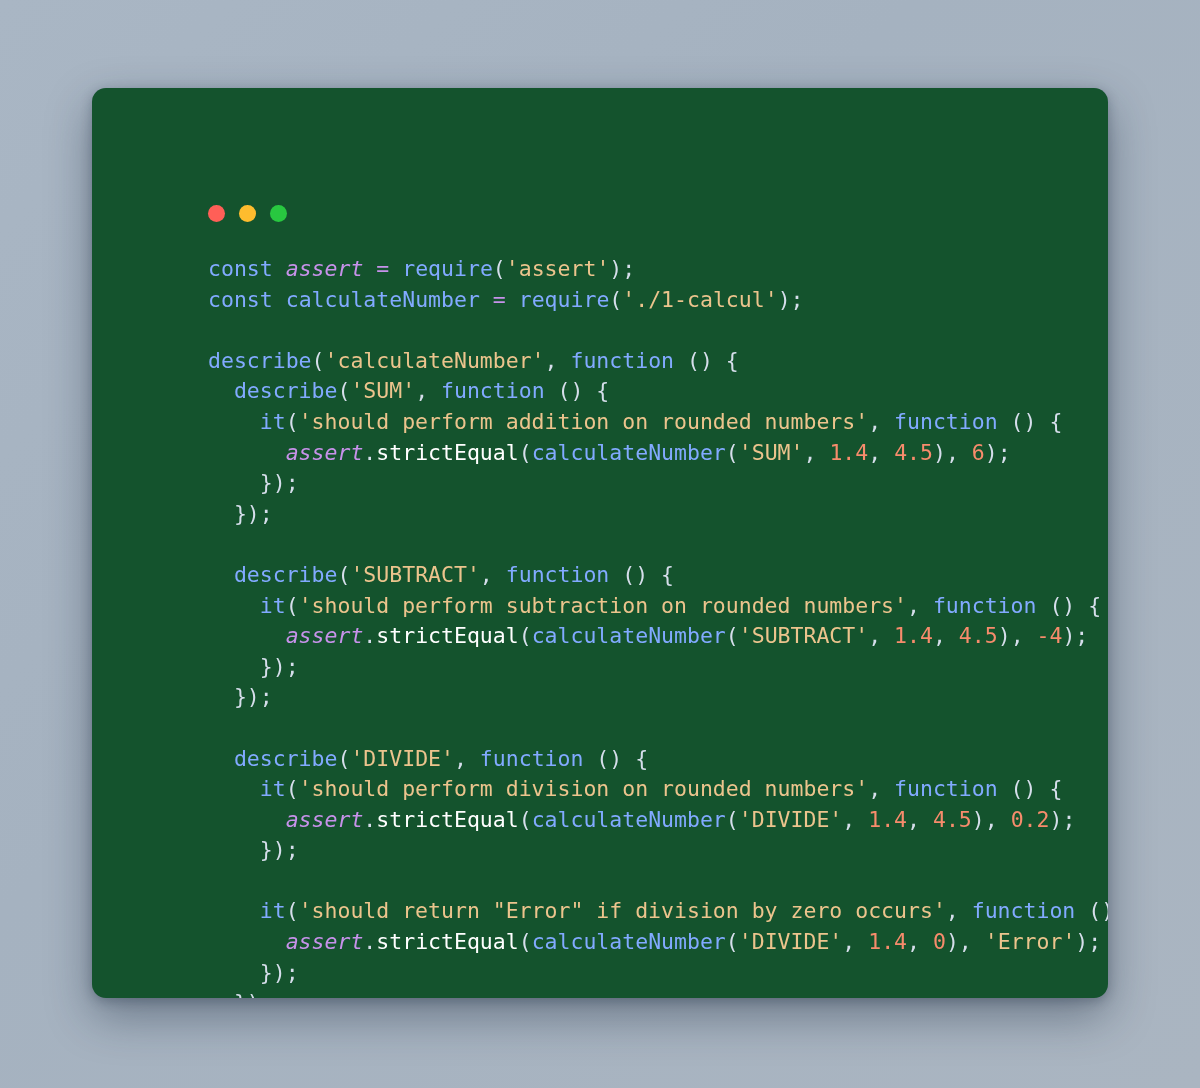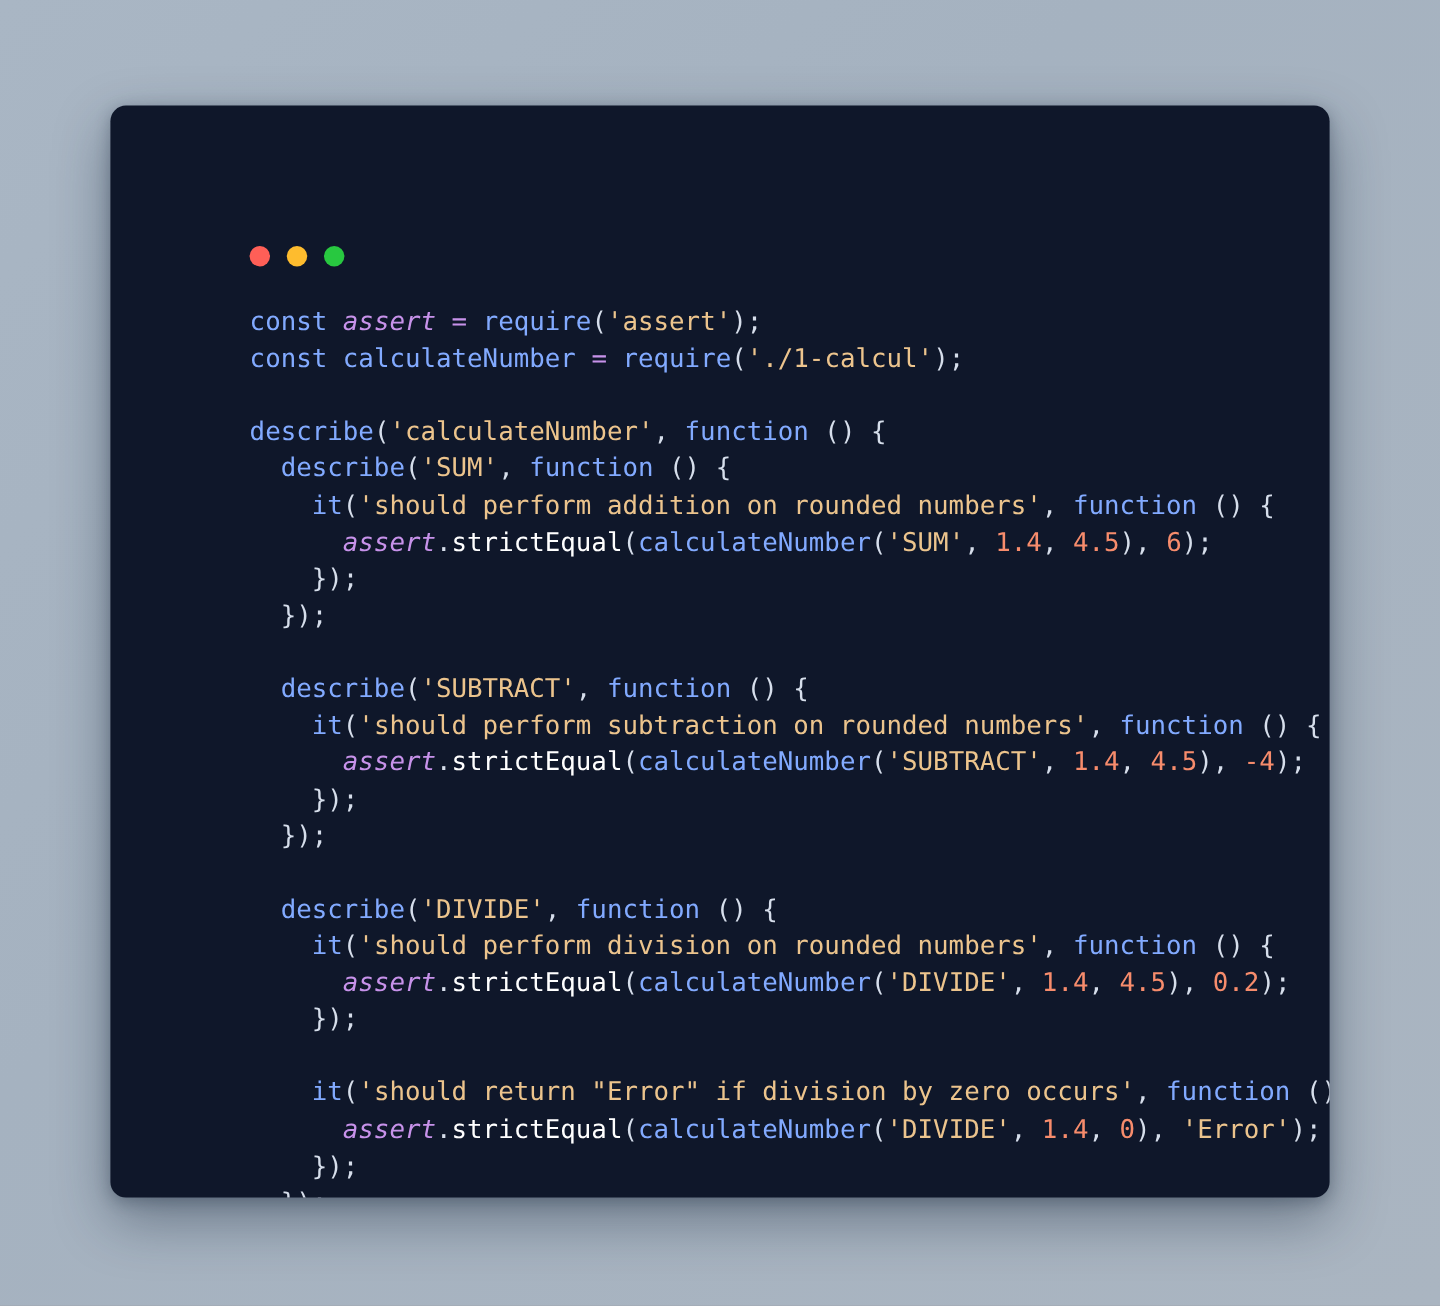--- a/index.html
+++ b/index.html
@@ -81,21 +81,21 @@
   .t-num      { color: #f78c6c; }              
   .t-punc     { color: #d6deeb; }              
   .t-method   { color: #ffffff; margin-top: 11px; }              
   .t-plain    { color: #d6deeb; }
 </style>
 </head>
 <body>
 
 <div id="stage">
 
-  <div id="code-window" style="background: #0f172a;">
+  <div id="code-window" style="background: #14532d; border-radius: 14px;">
 
     <div id="titlebar">
       <span class="dot" id="dot-close" style="background: rgb(255, 95, 87);"></span>
       <span class="dot" id="dot-minimize" style="background: rgb(254, 188, 46);"></span>
       <span class="dot" id="dot-maximize" style="background: rgb(40, 200, 64);"></span>
     </div>
 
     <div id="code-area"><div class="line"><span class="t-const" style="color: rgb(130, 170, 255);">const</span><span class="t-plain" style="color: rgb(214, 222, 235);"> </span><span class="t-var" style="color: rgb(199, 146, 234);">assert</span><span class="t-plain" style="color: rgb(214, 222, 235);"> </span><span class="t-op" style="color: rgb(199, 146, 234);">=</span><span class="t-plain" style="color: rgb(214, 222, 235);"> </span><span class="t-fn" style="color: rgb(130, 170, 255);">require</span><span class="t-punc" style="color: rgb(214, 222, 235);">(</span><span class="t-str" style="color: rgb(236, 196, 141);">'assert'</span><span class="t-punc" style="color: rgb(214, 222, 235);">)</span><span class="t-punc" style="color: rgb(214, 222, 235);">;</span></div><div class="line"><span class="t-const" style="color: rgb(130, 170, 255);">const</span><span class="t-plain" style="color: rgb(214, 222, 235);"> </span><span class="t-ident" style="color: rgb(130, 170, 255);">calculateNumber</span><span class="t-plain" style="color: rgb(214, 222, 235);"> </span><span class="t-op" style="color: rgb(199, 146, 234);">=</span><span class="t-plain" style="color: rgb(214, 222, 235);"> </span><span class="t-fn" style="color: rgb(130, 170, 255);">require</span><span class="t-punc" style="color: rgb(214, 222, 235);">(</span><span class="t-str" style="color: rgb(236, 196, 141);">'./1-calcul'</span><span class="t-punc" style="color: rgb(214, 222, 235);">)</span><span class="t-punc" style="color: rgb(214, 222, 235);">;</span></div><div class="line blank">&nbsp;</div><div class="line"><span class="t-fn" style="color: rgb(130, 170, 255);">describe</span><span class="t-punc" style="color: rgb(214, 222, 235);">(</span><span class="t-str" style="color: rgb(236, 196, 141);">'calculateNumber'</span><span class="t-punc" style="color: rgb(214, 222, 235);">, </span><span class="t-fn" style="color: rgb(130, 170, 255);">function</span><span class="t-punc" style="color: rgb(214, 222, 235);"> () {</span></div><div class="line"><span class="t-plain" style="color: rgb(214, 222, 235);">  </span><span class="t-fn" style="color: rgb(130, 170, 255);">describe</span><span class="t-punc" style="color: rgb(214, 222, 235);">(</span><span class="t-str" style="color: rgb(236, 196, 141);">'SUM'</span><span class="t-punc" style="color: rgb(214, 222, 235);">, </span><span class="t-fn" style="color: rgb(130, 170, 255);">function</span><span class="t-punc" style="color: rgb(214, 222, 235);"> () {</span></div><div class="line"><span class="t-plain" style="color: rgb(214, 222, 235);">    </span><span class="t-fn" style="color: rgb(130, 170, 255);">it</span><span class="t-punc" style="color: rgb(214, 222, 235);">(</span><span class="t-str" style="color: rgb(236, 196, 141);">'should perform addition on rounded numbers'</span><span class="t-punc" style="color: rgb(214, 222, 235);">, </span><span class="t-fn" style="color: rgb(130, 170, 255);">function</span><span class="t-punc" style="color: rgb(214, 222, 235);"> () {</span></div><div class="line"><span class="t-plain" style="color: rgb(214, 222, 235);">      </span><span class="t-var" style="color: rgb(199, 146, 234);">assert</span><span class="t-punc" style="color: rgb(214, 222, 235);">.</span><span class="t-method" style="color: rgb(255, 255, 255);">strictEqual</span><span class="t-punc" style="color: rgb(214, 222, 235);">(</span><span class="t-ident" style="color: rgb(130, 170, 255);">calculateNumber</span><span class="t-punc" style="color: rgb(214, 222, 235);">(</span><span class="t-str" style="color: rgb(236, 196, 141);">'SUM'</span><span class="t-punc" style="color: rgb(214, 222, 235);">, </span><span class="t-num" style="color: rgb(247, 140, 108);">1.4</span><span class="t-punc" style="color: rgb(214, 222, 235);">, </span><span class="t-num" style="color: rgb(247, 140, 108);">4.5</span><span class="t-punc" style="color: rgb(214, 222, 235);">), </span><span class="t-num" style="color: rgb(247, 140, 108);">6</span><span class="t-punc" style="color: rgb(214, 222, 235);">);</span></div><div class="line"><span class="t-plain" style="color: rgb(214, 222, 235);">    </span><span class="t-punc" style="color: rgb(214, 222, 235);">});</span></div><div class="line"><span class="t-plain" style="color: rgb(214, 222, 235);">  </span><span class="t-punc" style="color: rgb(214, 222, 235);">});</span></div><div class="line blank">&nbsp;</div><div class="line"><span class="t-plain" style="color: rgb(214, 222, 235);">  </span><span class="t-fn" style="color: rgb(130, 170, 255);">describe</span><span class="t-punc" style="color: rgb(214, 222, 235);">(</span><span class="t-str" style="color: rgb(236, 196, 141);">'SUBTRACT'</span><span class="t-punc" style="color: rgb(214, 222, 235);">, </span><span class="t-fn" style="color: rgb(130, 170, 255);">function</span><span class="t-punc" style="color: rgb(214, 222, 235);"> () {</span></div><div class="line"><span class="t-plain" style="color: rgb(214, 222, 235);">    </span><span class="t-fn" style="color: rgb(130, 170, 255);">it</span><span class="t-punc" style="color: rgb(214, 222, 235);">(</span><span class="t-str" style="color: rgb(236, 196, 141);">'should perform subtraction on rounded numbers'</span><span class="t-punc" style="color: rgb(214, 222, 235);">, </span><span class="t-fn" style="color: rgb(130, 170, 255);">function</span><span class="t-punc" style="color: rgb(214, 222, 235);"> () {</span></div><div class="line"><span class="t-plain" style="color: rgb(214, 222, 235);">      </span><span class="t-var" style="color: rgb(199, 146, 234);">assert</span><span class="t-punc" style="color: rgb(214, 222, 235);">.</span><span class="t-method" style="color: rgb(255, 255, 255);">strictEqual</span><span class="t-punc" style="color: rgb(214, 222, 235);">(</span><span class="t-ident" style="color: rgb(130, 170, 255);">calculateNumber</span><span class="t-punc" style="color: rgb(214, 222, 235);">(</span><span class="t-str" style="color: rgb(236, 196, 141);">'SUBTRACT'</span><span class="t-punc" style="color: rgb(214, 222, 235);">, </span><span class="t-num" style="color: rgb(247, 140, 108);">1.4</span><span class="t-punc" style="color: rgb(214, 222, 235);">, </span><span class="t-num" style="color: rgb(247, 140, 108);">4.5</span><span class="t-punc" style="color: rgb(214, 222, 235);">), </span><span class="t-num" style="color: rgb(247, 140, 108);">-4</span><span class="t-punc" style="color: rgb(214, 222, 235);">);</span></div><div class="line"><span class="t-plain" style="color: rgb(214, 222, 235);">    </span><span class="t-punc" style="color: rgb(214, 222, 235);">});</span></div><div class="line"><span class="t-plain" style="color: rgb(214, 222, 235);">  </span><span class="t-punc" style="color: rgb(214, 222, 235);">});</span></div><div class="line blank">&nbsp;</div><div class="line"><span class="t-plain" style="color: rgb(214, 222, 235);">  </span><span class="t-fn" style="color: rgb(130, 170, 255);">describe</span><span class="t-punc" style="color: rgb(214, 222, 235);">(</span><span class="t-str" style="color: rgb(236, 196, 141);">'DIVIDE'</span><span class="t-punc" style="color: rgb(214, 222, 235);">, </span><span class="t-fn" style="color: rgb(130, 170, 255);">function</span><span class="t-punc" style="color: rgb(214, 222, 235);"> () {</span></div><div class="line"><span class="t-plain" style="color: rgb(214, 222, 235);">    </span><span class="t-fn" style="color: rgb(130, 170, 255);">it</span><span class="t-punc" style="color: rgb(214, 222, 235);">(</span><span class="t-str" style="color: rgb(236, 196, 141);">'should perform division on rounded numbers'</span><span class="t-punc" style="color: rgb(214, 222, 235);">, </span><span class="t-fn" style="color: rgb(130, 170, 255);">function</span><span class="t-punc" style="color: rgb(214, 222, 235);"> () {</span></div><div class="line"><span class="t-plain" style="color: rgb(214, 222, 235);">      </span><span class="t-var" style="color: rgb(199, 146, 234);">assert</span><span class="t-punc" style="color: rgb(214, 222, 235);">.</span><span class="t-method" style="color: rgb(255, 255, 255);">strictEqual</span><span class="t-punc" style="color: rgb(214, 222, 235);">(</span><span class="t-ident" style="color: rgb(130, 170, 255);">calculateNumber</span><span class="t-punc" style="color: rgb(214, 222, 235);">(</span><span class="t-str" style="color: rgb(236, 196, 141);">'DIVIDE'</span><span class="t-punc" style="color: rgb(214, 222, 235);">, </span><span class="t-num" style="color: rgb(247, 140, 108);">1.4</span><span class="t-punc" style="color: rgb(214, 222, 235);">, </span><span class="t-num" style="color: rgb(247, 140, 108);">4.5</span><span class="t-punc" style="color: rgb(214, 222, 235);">), </span><span class="t-num" style="color: rgb(247, 140, 108);">0.2</span><span class="t-punc" style="color: rgb(214, 222, 235);">);</span></div><div class="line"><span class="t-plain" style="color: rgb(214, 222, 235);">    </span><span class="t-punc" style="color: rgb(214, 222, 235);">});</span></div><div class="line blank">&nbsp;</div><div class="line"><span class="t-plain" style="color: rgb(214, 222, 235);">    </span><span class="t-fn" style="color: rgb(130, 170, 255);">it</span><span class="t-punc" style="color: rgb(214, 222, 235);">(</span><span class="t-str" style="color: rgb(236, 196, 141);">'should return "Error" if division by zero occurs'</span><span class="t-punc" style="color: rgb(214, 222, 235);">, </span><span class="t-fn" style="color: rgb(130, 170, 255);">function</span><span class="t-punc" style="color: rgb(214, 222, 235);"> () {</span></div><div class="line"><span class="t-plain" style="color: rgb(214, 222, 235);">      </span><span class="t-var" style="color: rgb(199, 146, 234);">assert</span><span class="t-punc" style="color: rgb(214, 222, 235);">.</span><span class="t-method" style="color: rgb(255, 255, 255);">strictEqual</span><span class="t-punc" style="color: rgb(214, 222, 235);">(</span><span class="t-ident" style="color: rgb(130, 170, 255);">calculateNumber</span><span class="t-punc" style="color: rgb(214, 222, 235);">(</span><span class="t-str" style="color: rgb(236, 196, 141);">'DIVIDE'</span><span class="t-punc" style="color: rgb(214, 222, 235);">, </span><span class="t-num" style="color: rgb(247, 140, 108);">1.4</span><span class="t-punc" style="color: rgb(214, 222, 235);">, </span><span class="t-num" style="color: rgb(247, 140, 108);">0</span><span class="t-punc" style="color: rgb(214, 222, 235);">), </span><span class="t-str" style="color: rgb(236, 196, 141);">'Error'</span><span class="t-punc" style="color: rgb(214, 222, 235);">);</span></div><div class="line"><span class="t-plain" style="color: rgb(214, 222, 235);">    </span><span class="t-punc" style="color: rgb(214, 222, 235);">});</span></div><div class="line"><span class="t-plain" style="color: rgb(214, 222, 235);">  </span><span class="t-punc" style="color: rgb(214, 222, 235);">});</span></div></div>
 
   </div>

